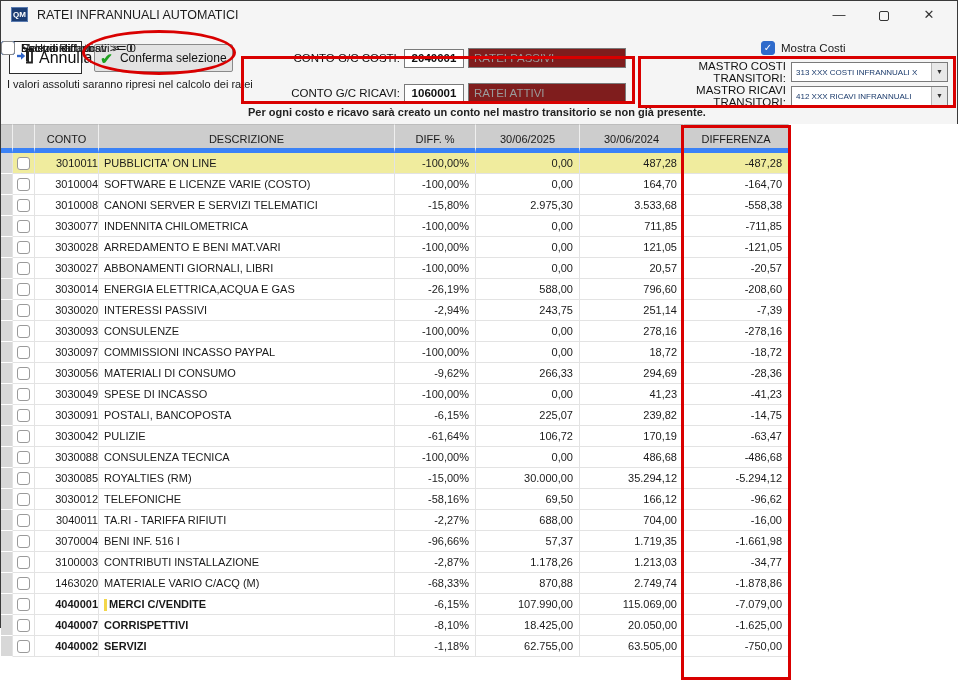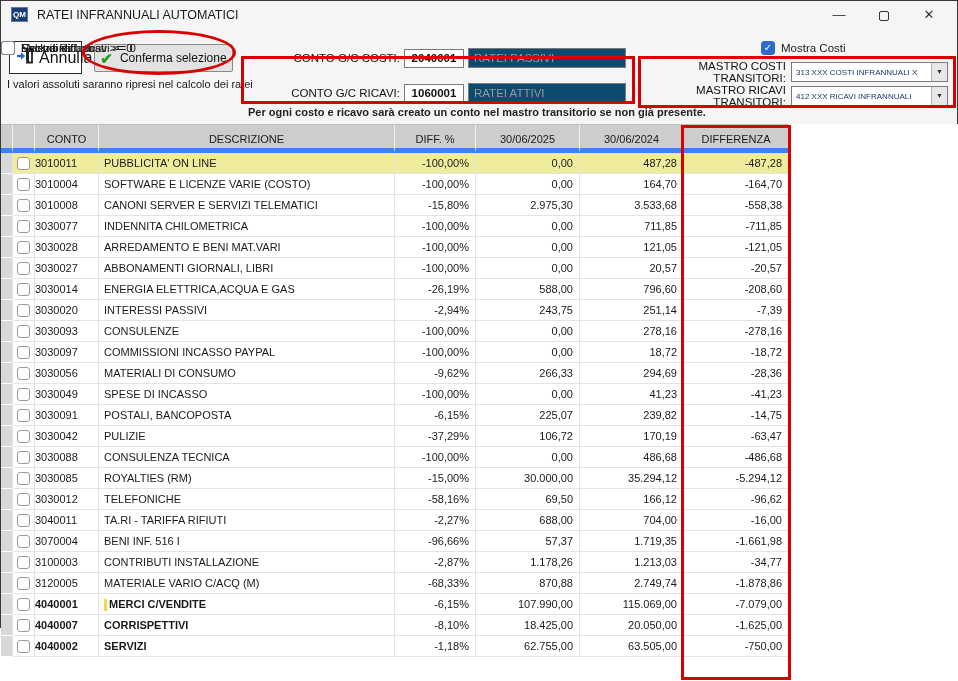--- a/index.html
+++ b/index.html
@@ -48,21 +48,21 @@
   .red-box { position:absolute; border:3px solid #d90000; pointer-events:none; z-index:20; }
   #red-box-conti { left:240px; top:27px; width:394px; height:48px; }
   #red-box-mastri { left:637px; top:27px; width:318px; height:52px; }
 
   .field-row { position:absolute; height:20px; display:flex; align-items:center; }
   #conto-costi-row { left:248px; top:19px; } #conto-ricavi-row { left:248px; top:54px; }
   .conto-label { width:155px; text-align:right; font-size:11.5px; color:#111; padding-right:4px; }
   .conto-input { width:60px; height:19px; border:1px solid #7a7a7a; background:#fff;
     font-size:11.5px; font-weight:bold; color:#111; text-align:center; line-height:17px; }
   .conto-desc { width:158px; height:20px; margin-left:4px; border:1px solid #7a7a7a;
-    background:#0c4a6e; font-size:11.5px; color:#9a9a9a; padding-left:5px; line-height:18px;
+    background:#7f1d1d; font-size:11.5px; color:#9a9a9a; padding-left:5px; line-height:18px;
     overflow:hidden; white-space:nowrap; }
   #field-note { position:absolute; left:247px; top:77px; font-size:11px; color:#222;font-weight:bold; }
 
   #mastro-costi-row { left:642px; top:33px; } #mastro-ricavi-row { left:642px; top:57px; }
   .mastro-label { width:148px; text-align:right; font-size:11.5px; color:#111; padding-right:5px; }
   .mastro-select { width:157px; height:20px; border:1px solid #7a7a7a; background:#fff;
     display:flex; align-items:center; cursor:pointer; }
   .mastro-value { flex:1; font-size:8px; font-weight:normal; color:#1a3a6b; padding-left:4px;
     white-space:nowrap; overflow:hidden; }
   .dd-arrow { width:16px; height:18px; background:#e8e8e8; border-left:1px solid #b5b5b5;
@@ -75,21 +75,21 @@
   #thead { height:29px; }
   #thead > div { background:#cdcdcd; border-right:1px solid #efefef; border-bottom:5px solid #3b82f6;
     border-top:1px solid #bdbdbd; font-size:11px; color:#1a1a1a; text-align:center; line-height:28px;
     overflow:hidden; }
   .trow { height:21px; cursor:default; }
   .trow > div { border-right:1px solid #e3e3e3; border-bottom:1px solid #e3e3e3;
     font-size:11px; color:#1a1a1a; line-height:20px; white-space:nowrap; overflow:hidden; }
   .cell-strip { background:#d8d8d8; border-bottom-color:#fff !important; }
   .cell-cb { display:flex; align-items:center; justify-content:center; }
   .row-cb { width:13px; height:13px; border:1px solid #9a9a9a; border-radius:3px; background:#fff; cursor:pointer; }
-  .cell-conto { text-align:left; }
+  .cell-conto { text-align:right; }
   .cell-desc { padding-left:5px; }
   .num { text-align:right; padding-right:6px; }
   .trow.hl > div:not(.cell-strip) { background:#f0ec9e; }
   .trow.bold .cell-desc, .trow.bold .cell-conto { font-weight:bold; }
   .marker { display:inline-block; width:3px; height:12px; background:#f3d64a;
     vertical-align:middle; margin-right:2px; }
   #diff-annotation { position:absolute; left:680px; top:1px; width:110px; height:555px;
     border:3px solid #d90000; pointer-events:none; z-index:25; }
 </style>
 </head>
@@ -345,21 +345,21 @@
           <div class="num">239,82</div>
           <div class="num">-14,75</div>
         </div>
         <div class="grid-row trow">
           <div class="cell-strip"></div>
           <div class="cell-cb">
             <div class="row-cb"></div>
           </div>
           <div class="cell-conto">3030042</div>
           <div class="cell-desc">PULIZIE</div>
-          <div class="num">-37,29%</div>
+          <div class="num">-61,64%</div>
           <div class="num">106,72</div>
           <div class="num">170,19</div>
           <div class="num">-63,47</div>
         </div>
         <div class="grid-row trow">
           <div class="cell-strip"></div>
           <div class="cell-cb">
             <div class="row-cb"></div>
           </div>
           <div class="cell-conto">3030088</div>
@@ -427,21 +427,21 @@
           <div class="num">-2,87%</div>
           <div class="num">1.178,26</div>
           <div class="num">1.213,03</div>
           <div class="num">-34,77</div>
         </div>
         <div class="grid-row trow">
           <div class="cell-strip"></div>
           <div class="cell-cb">
             <div class="row-cb"></div>
           </div>
-          <div class="cell-conto">3120005</div>
+          <div class="cell-conto">1463020</div>
           <div class="cell-desc">MATERIALE VARIO C/ACQ (M)</div>
           <div class="num">-68,33%</div>
           <div class="num">870,88</div>
           <div class="num">2.749,74</div>
           <div class="num">-1.878,86</div>
         </div>
         <div class="grid-row trow bold">
           <div class="cell-strip"></div>
           <div class="cell-cb">
             <div class="row-cb"></div>

